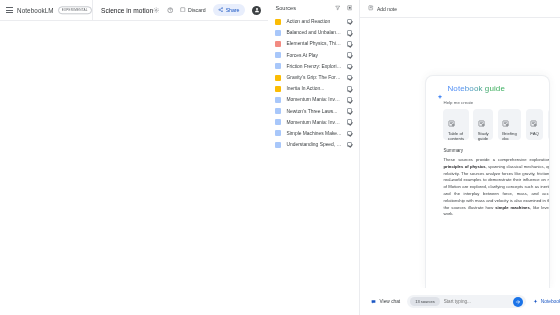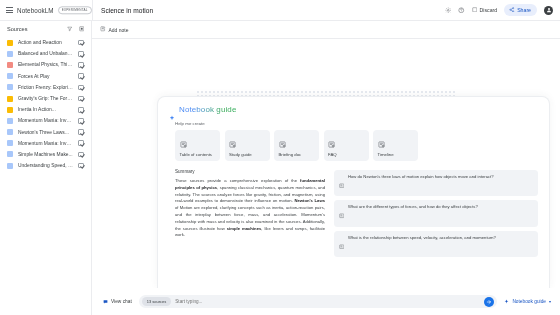--- a/index.html
+++ b/index.html
@@ -3,21 +3,21 @@
 <meta charset="utf-8">
 <style>
   * { box-sizing: border-box; margin: 0; padding: 0; }
   html, body {
     width: 560px; height: 315px;
     font-family: "Liberation Sans", sans-serif;
     background: #ffffff;
     overflow: hidden;
     -webkit-font-smoothing: antialiased;
   }
-  .app { position: relative; width: 560px; height: 315px; display: flex; flex-direction: column; border-radius: 24px; }
+  .app { position: relative; width: 560px; height: 315px; display: flex; flex-direction: row; border-radius: 24px; }
 
   
   .topbar {
     height: 21px; min-height: 21px;
     display: flex; align-items: center;
     background: #ffffff;
     border-bottom: 1px solid #ebecef;
   }
   .topbar-left {
     width: 92px; min-width: 92px; height: 100%;

